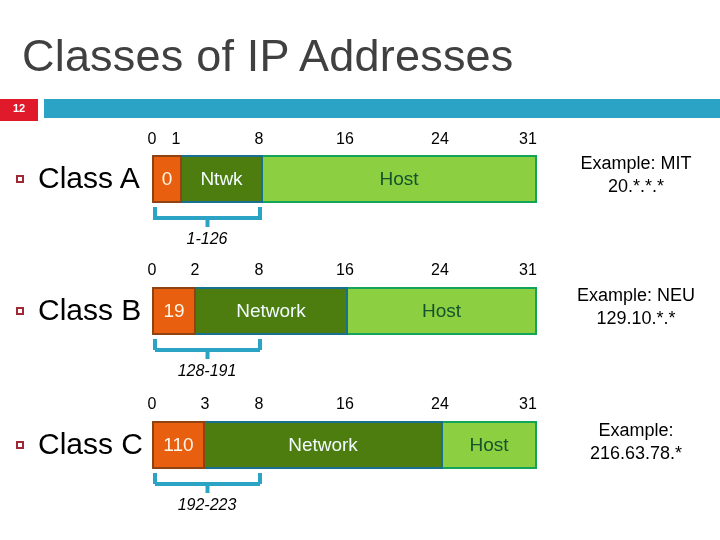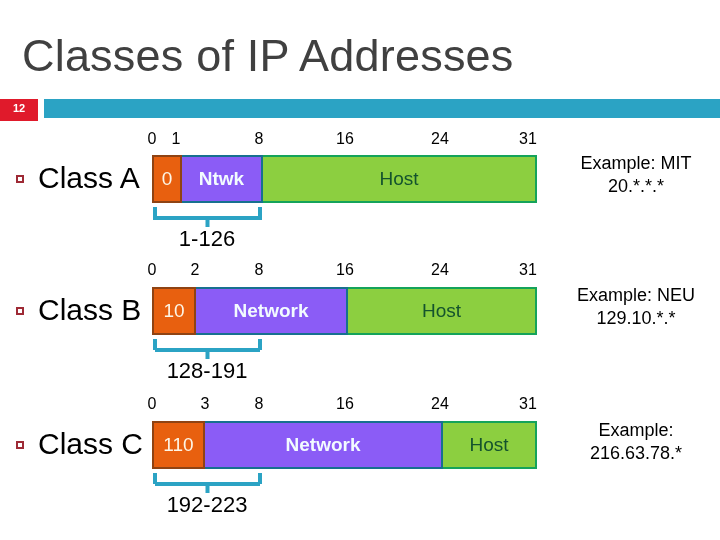--- a/index.html
+++ b/index.html
@@ -103,48 +103,48 @@
     line-height: 20px;
     white-space: nowrap;
     overflow: hidden;
   }
   .seg-prefix {
     background: #e8600f;
     border: 2px solid #8f4313;
     color: #fdf5e6;
   }
   .seg-network {
-    background: #8b5cf6;
+    background: #4d7c0f;
     border: 2px solid #17708f;
     border-left: none;
     color: #f2fbff;
-    font-weight: bold;
   }
   .seg-host {
     background: #8ccf40;
     border: 2px solid #14a35a;
     border-left: none;
     color: #14532d;
   }
 
   
   .brace {
     position: absolute;
     height: 22px;
   }
   .brace svg { display: block; }
 
   .range-label {
     position: absolute;
-    font-size: 22px;
+    font-size: 16px;
     line-height: 20px;
     color: #000000;
     text-align: right;
     white-space: nowrap;
     transform: translateX(-50%);
+    font-style: italic;
   }
 
   .example {
     position: absolute;
     font-size: 18px;
     line-height: 23px;
     color: #000000;
     text-align: center;
     white-space: nowrap;
     transform: translateX(-50%);
@@ -194,21 +194,21 @@
 <div class="class-label" style="left:38px; top:297px;">Class B</div>
 
 <div class="tick-label" style="left:152px; top:261px;">0</div>
 <div class="tick-label" style="left:195px; top:261px;">2</div>
 <div class="tick-label" style="left:259px; top:261px;">8</div>
 <div class="tick-label" style="left:345px; top:261px;">16</div>
 <div class="tick-label" style="left:440px; top:261px;">24</div>
 <div class="tick-label" style="left:528px; top:261px;">31</div>
 
 <div class="bar" style="left:152px; top:287px; width:385px;">
-  <div class="seg seg-prefix" style="width:44px;">10</div>
+  <div class="seg seg-prefix" style="width:44px;">19</div>
   <div class="seg seg-network" style="width:152px;">Network</div>
   <div class="seg seg-host" style="width:189px;">Host</div>
 </div>
 
 <div class="brace" style="left:152px; top:337px; width:111px;">
   <svg width="111" height="24" viewBox="0 0 111 24">
     <path d="M3,2 L3,13 M108,2 L108,13 M55.5,13 L55.5,22" fill="none" stroke="#2ba3c4" stroke-width="4" stroke-linecap="butt"></path>
     <path d="M3,13 L108,13" fill="none" stroke="#2ba3c4" stroke-width="4"></path>
   </svg>
 </div>

